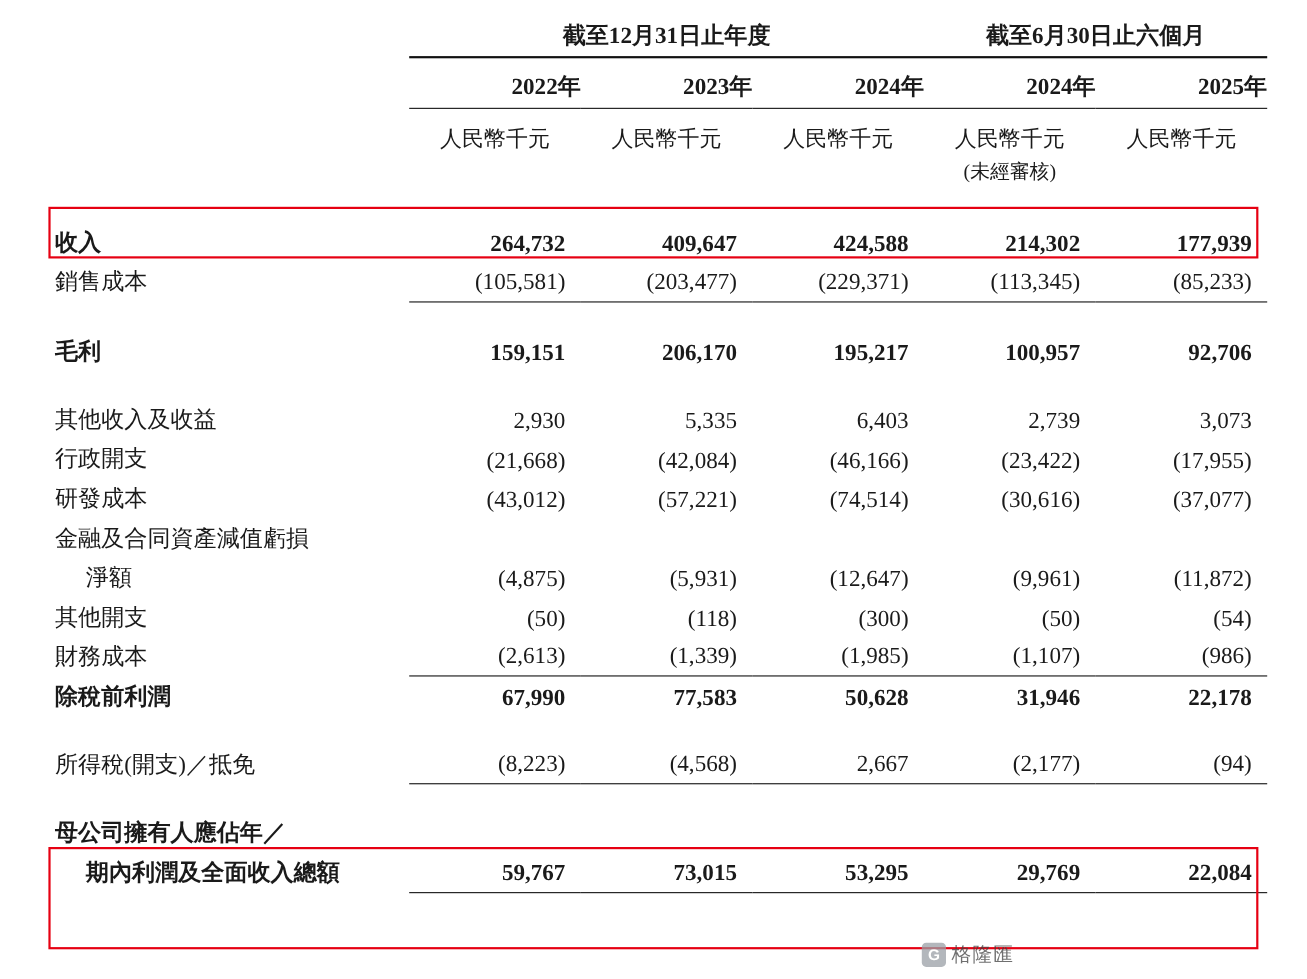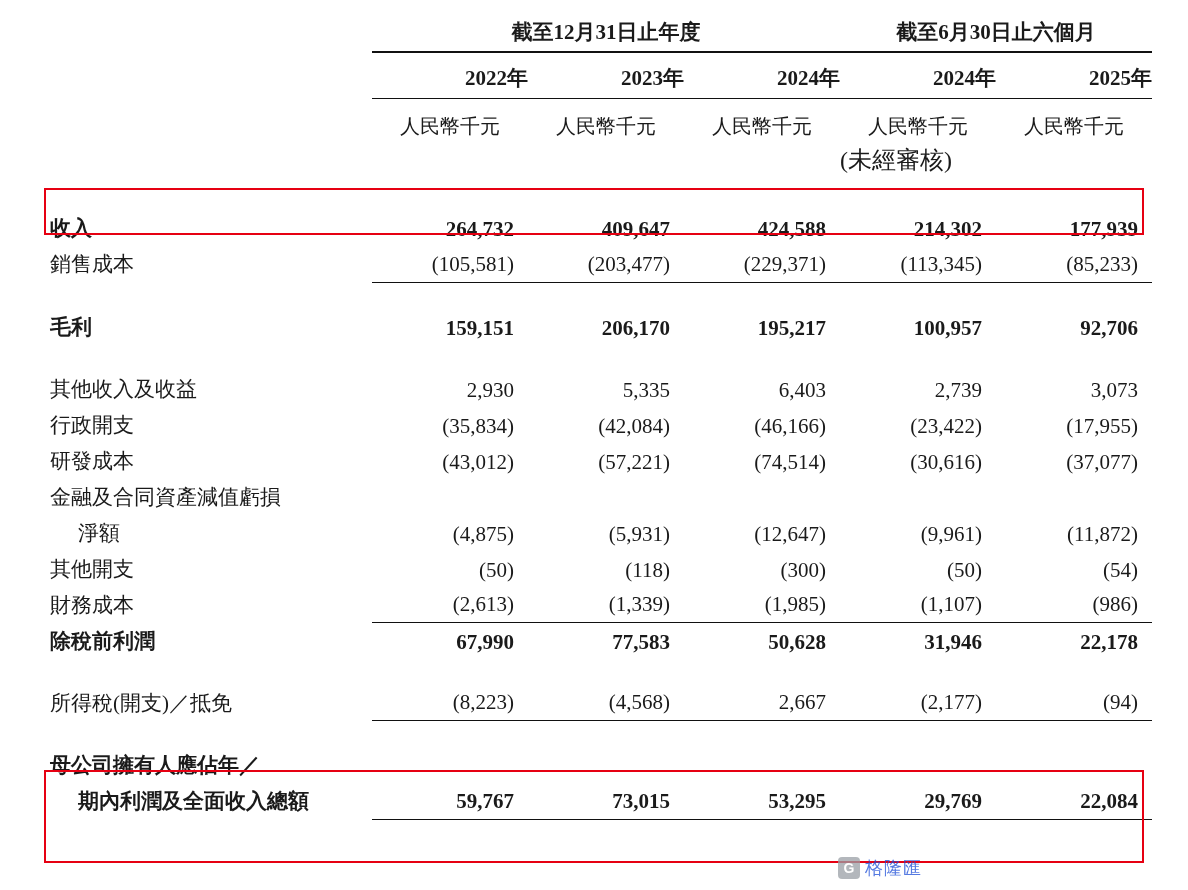--- a/index.html
+++ b/index.html
@@ -65,21 +65,22 @@
     border-bottom: 1.5px solid #111;
     padding-bottom: 6px;
   }
   .unit {
     text-align: center;
     font-size: 20px;
     padding-top: 10px;
     white-space: nowrap;
   }
   .unit2 {
-    font-size: 24px;
+    text-align: center;
+    font-size: 18px;
     padding-top: 4px;
     white-space: nowrap;
   }
 
   .spacer-row td { height: 34px; }
   .gap-md td { height: 26px; }
 
   
   .lbl {
     text-align: left;
@@ -147,21 +148,21 @@
     color: #fff;
     font-size: 14px;
     font-weight: bold;
     display: flex;
     align-items: center;
     justify-content: center;
     font-family: "Liberation Sans", sans-serif;
   }
   .wm-text {
     font-size: 18px;
-    color: #1d4ed8;
+    color: #404040;
     font-family: Liberation Mono, monospace;
     letter-spacing: 1px;
   }
 </style>
 </head>
 <body>
 
 <div class="page">
 
   <table class="fin">
@@ -266,21 +267,21 @@
         <td class="num">2,930</td>
         <td class="num">5,335</td>
         <td class="num">6,403</td>
         <td class="num">2,739</td>
         <td class="num">3,073</td>
       </tr>
 
 
       <tr>
         <td class="lbl">行政開支</td>
-        <td class="num">(35,834)</td>
+        <td class="num">(21,668)</td>
         <td class="num">(42,084)</td>
         <td class="num">(46,166)</td>
         <td class="num">(23,422)</td>
         <td class="num">(17,955)</td>
       </tr>
 
       <tr>
         <td class="lbl">研發成本</td>
         <td class="num">(43,012)</td>
         <td class="num">(57,221)</td>

